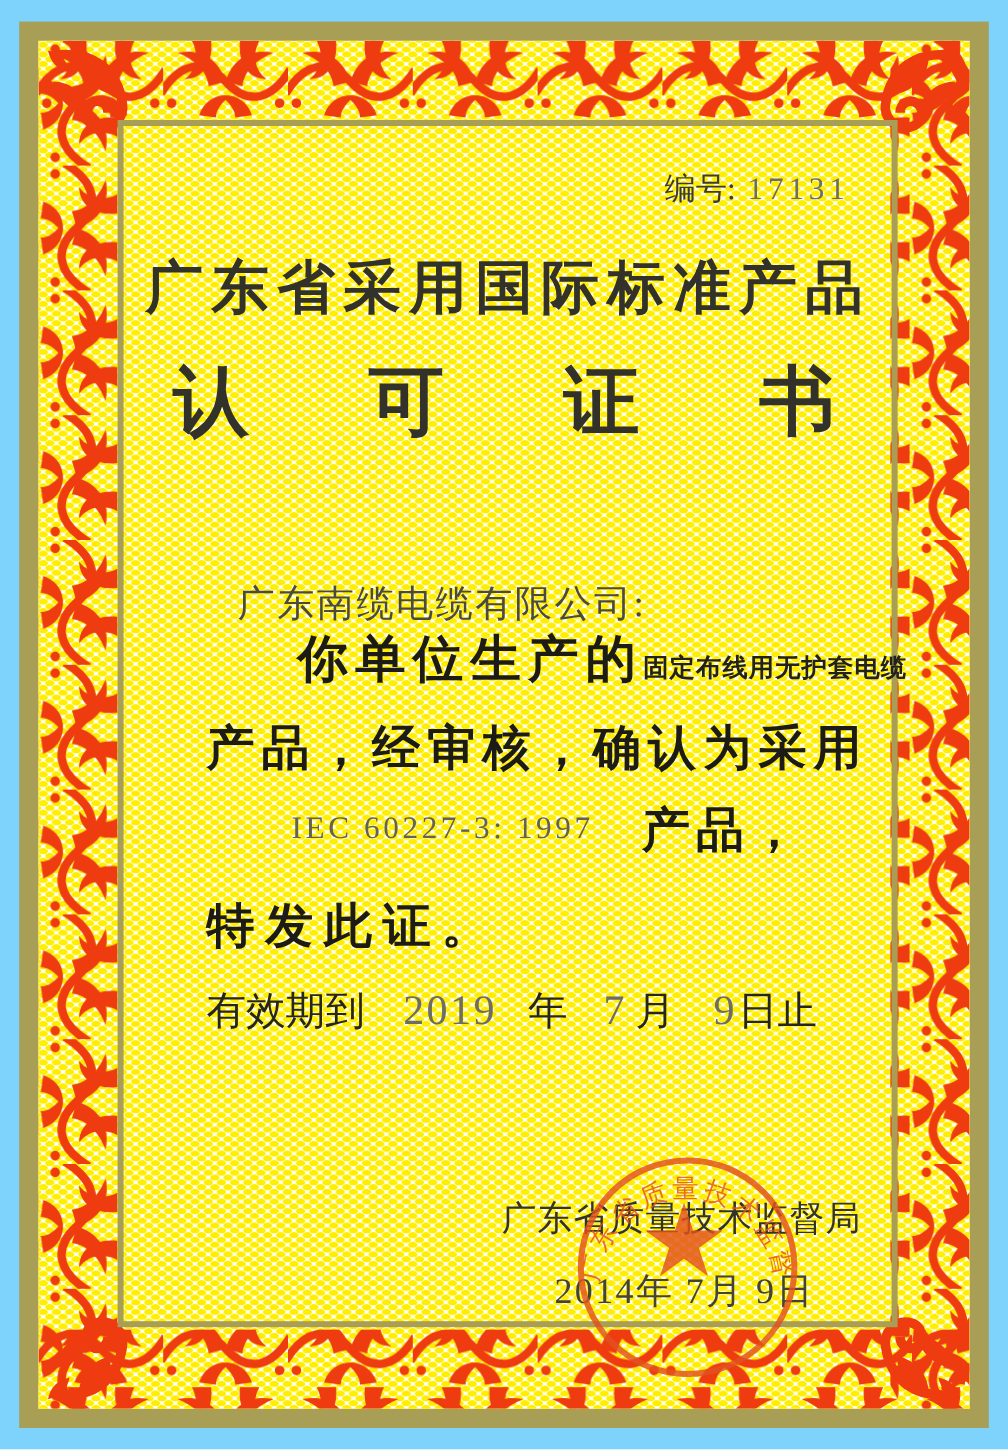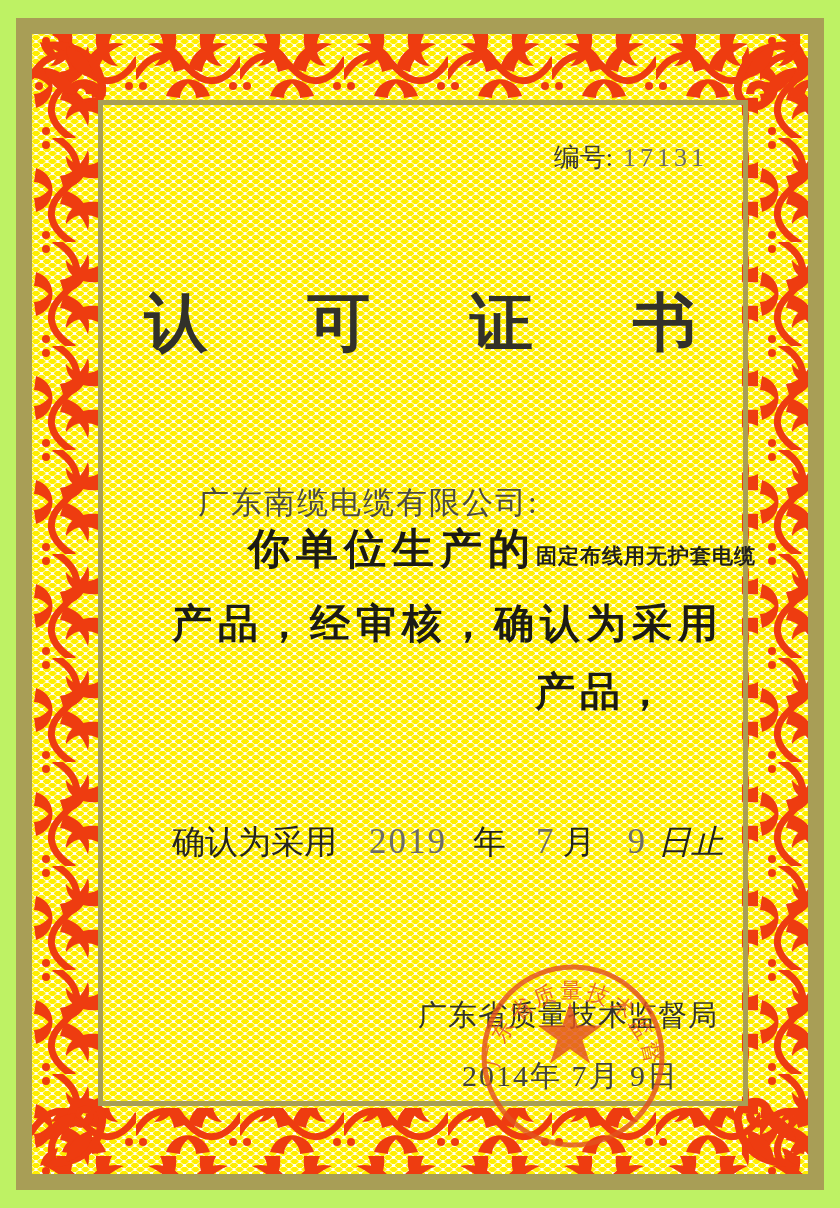--- a/index.html
+++ b/index.html
@@ -1,19 +1,19 @@
 <!DOCTYPE html>
 <html><head>
 <meta charset="utf-8">
 <style>
   html,body{margin:0;padding:0;}
   .page{
     position:relative;
     width:840px;height:1208px;
-    background:#bef264;
+    background:#7dd3fc;
     overflow:hidden;
     font-family:"Liberation Serif","DejaVu Serif",serif;
   }
   
   .gold-frame{
     position:absolute;left:16px;top:18px;right:16px;bottom:18px;
     background:#a89e56;
   }
   
   .dotted{
@@ -30,36 +30,36 @@
   
   .inner-line{
     position:absolute;left:98px;top:100px;right:92px;bottom:102px;
     border:5px solid #a89e56;
   }
   .txt{position:absolute;white-space:nowrap;}
   .num-line{top:140px;left:0;right:132px;text-align:right;font-size:26px;color:#3c3b32;}
   .num-line .val{color:#6d6c66;letter-spacing:4px;margin-left:10px;}
   .t1{top:208px;left:0;right:0;text-align:center;}
   .t1 span{font-size:48px;font-weight:bold;color:#32312a;letter-spacing:7px;margin-right:-7px;}
-  .t2{top:280px;left:0;right:0;text-align:center;}
+  .t2{top:292px;left:0;right:0;text-align:center;}
   .t2 span{font-size:63px;font-weight:bold;color:#32312a;letter-spacing:42px;margin-right:-42px;}
   .company{top:482px;left:198px;font-size:31px;color:#4b4a41;letter-spacing:2px;}
   .lead{top:521px;left:248px;}
   .lead .big{font-size:42px;font-weight:bold;color:#1c1b15;letter-spacing:6px;}
   .lead .small{font-size:21px;font-weight:bold;color:#22211b;letter-spacing:1px;}
   .review{top:596px;left:172px;font-size:40px;font-weight:bold;color:#1c1b15;letter-spacing:6px;}
   .stdrow{top:664px;left:0;right:0;height:50px;}
   .stdrow .std{position:absolute;left:243px;top:11px;font-size:26px;color:#62615a;letter-spacing:3px;}
   .stdrow .pw{position:absolute;left:535px;top:0;font-size:40px;font-weight:bold;color:#1c1b15;letter-spacing:5px;}
   .issue{top:744px;left:172px;font-size:40px;font-weight:bold;color:#1c1b15;letter-spacing:9px;}
   .valid{top:820px;left:172px;font-size:33px;color:#26251e;}
   .valid .n{font-size:35px;color:#6d6c66;letter-spacing:2px;}
   .valid .g1{margin-left:32px;}.valid .g2{margin-left:26px;}
   .valid .g3{margin-left:30px;}.valid .g4{margin-left:7px;}
-  .valid .g5{margin-left:32px;}.valid .g6{margin-left:11px;font-style:italic;}
+  .valid .g5{margin-left:32px;}.valid .g6{margin-left:1px;}
   .issuer{top:996px;left:418px;font-size:29px;color:#33322b;letter-spacing:1px;}
   .date{top:1056px;left:462px;font-size:30px;color:#44433a;letter-spacing:2px;}
   .seal-svg{position:absolute;left:476px;top:952px;opacity:.82;}
 </style>
 </head>
 <body>
 
 <div class="page">
 
   <div class="gold-frame"></div>
@@ -102,39 +102,44 @@
     <use href="#motifC" transform="translate(2 1138) scale(1,-1)"></use>
     <use href="#motifC" transform="translate(774 1138) scale(-1,-1)"></use>
   </svg>
 
   <div class="inner-line"></div>
 
   <div class="txt num-line">
     <span>编号:</span><span class="val">17131</span>
   </div>
 
+  <div class="txt t1">
+    <span>广东省采用国际标准产品</span>
+  </div>
   <div class="txt t2">
     <span>认 可 证 书</span>
   </div>
 
   <div class="txt company">广东南缆电缆有限公司:</div>
 
   <div class="txt review">产品，经审核，确认为采用</div>
 
   <div class="txt lead">
     <span class="big">你单位生产的</span><span class="small">固定布线用无护套电缆</span>
   </div>
 
   <div class="txt stdrow">
+    <span class="std">IEC 60227-3: 1997</span>
     <span class="pw">产品，</span>
   </div>
 
+  <div class="txt issue">特发此证。</div>
 
   <div class="txt valid">
-    <span>确认为采用</span><span class="n g1">2019</span><span class="g2">年</span><span class="n g3">7</span><span class="g4">月</span><span class="n g5">9</span><span class="g6">日止</span>
+    <span>有效期到</span><span class="n g1">2019</span><span class="g2">年</span><span class="n g3">7</span><span class="g4">月</span><span class="n g5">9</span><span class="g6">日止</span>
   </div>
 
   <div class="txt issuer">广东省质量技术监督局</div>
   <div class="txt date">2014年 7月 9日</div>
 
   <svg class="seal-svg" width="194" height="210" viewBox="0 0 194 210">
     <defs>
       <path id="sealArc" d="M 23.3 126.6 A 74 74 0 1 1 170.7 126.6" fill="none"></path>
     </defs>
     <circle cx="97" cy="104" r="89" fill="none" stroke="#e2511f" stroke-width="5"></circle>

